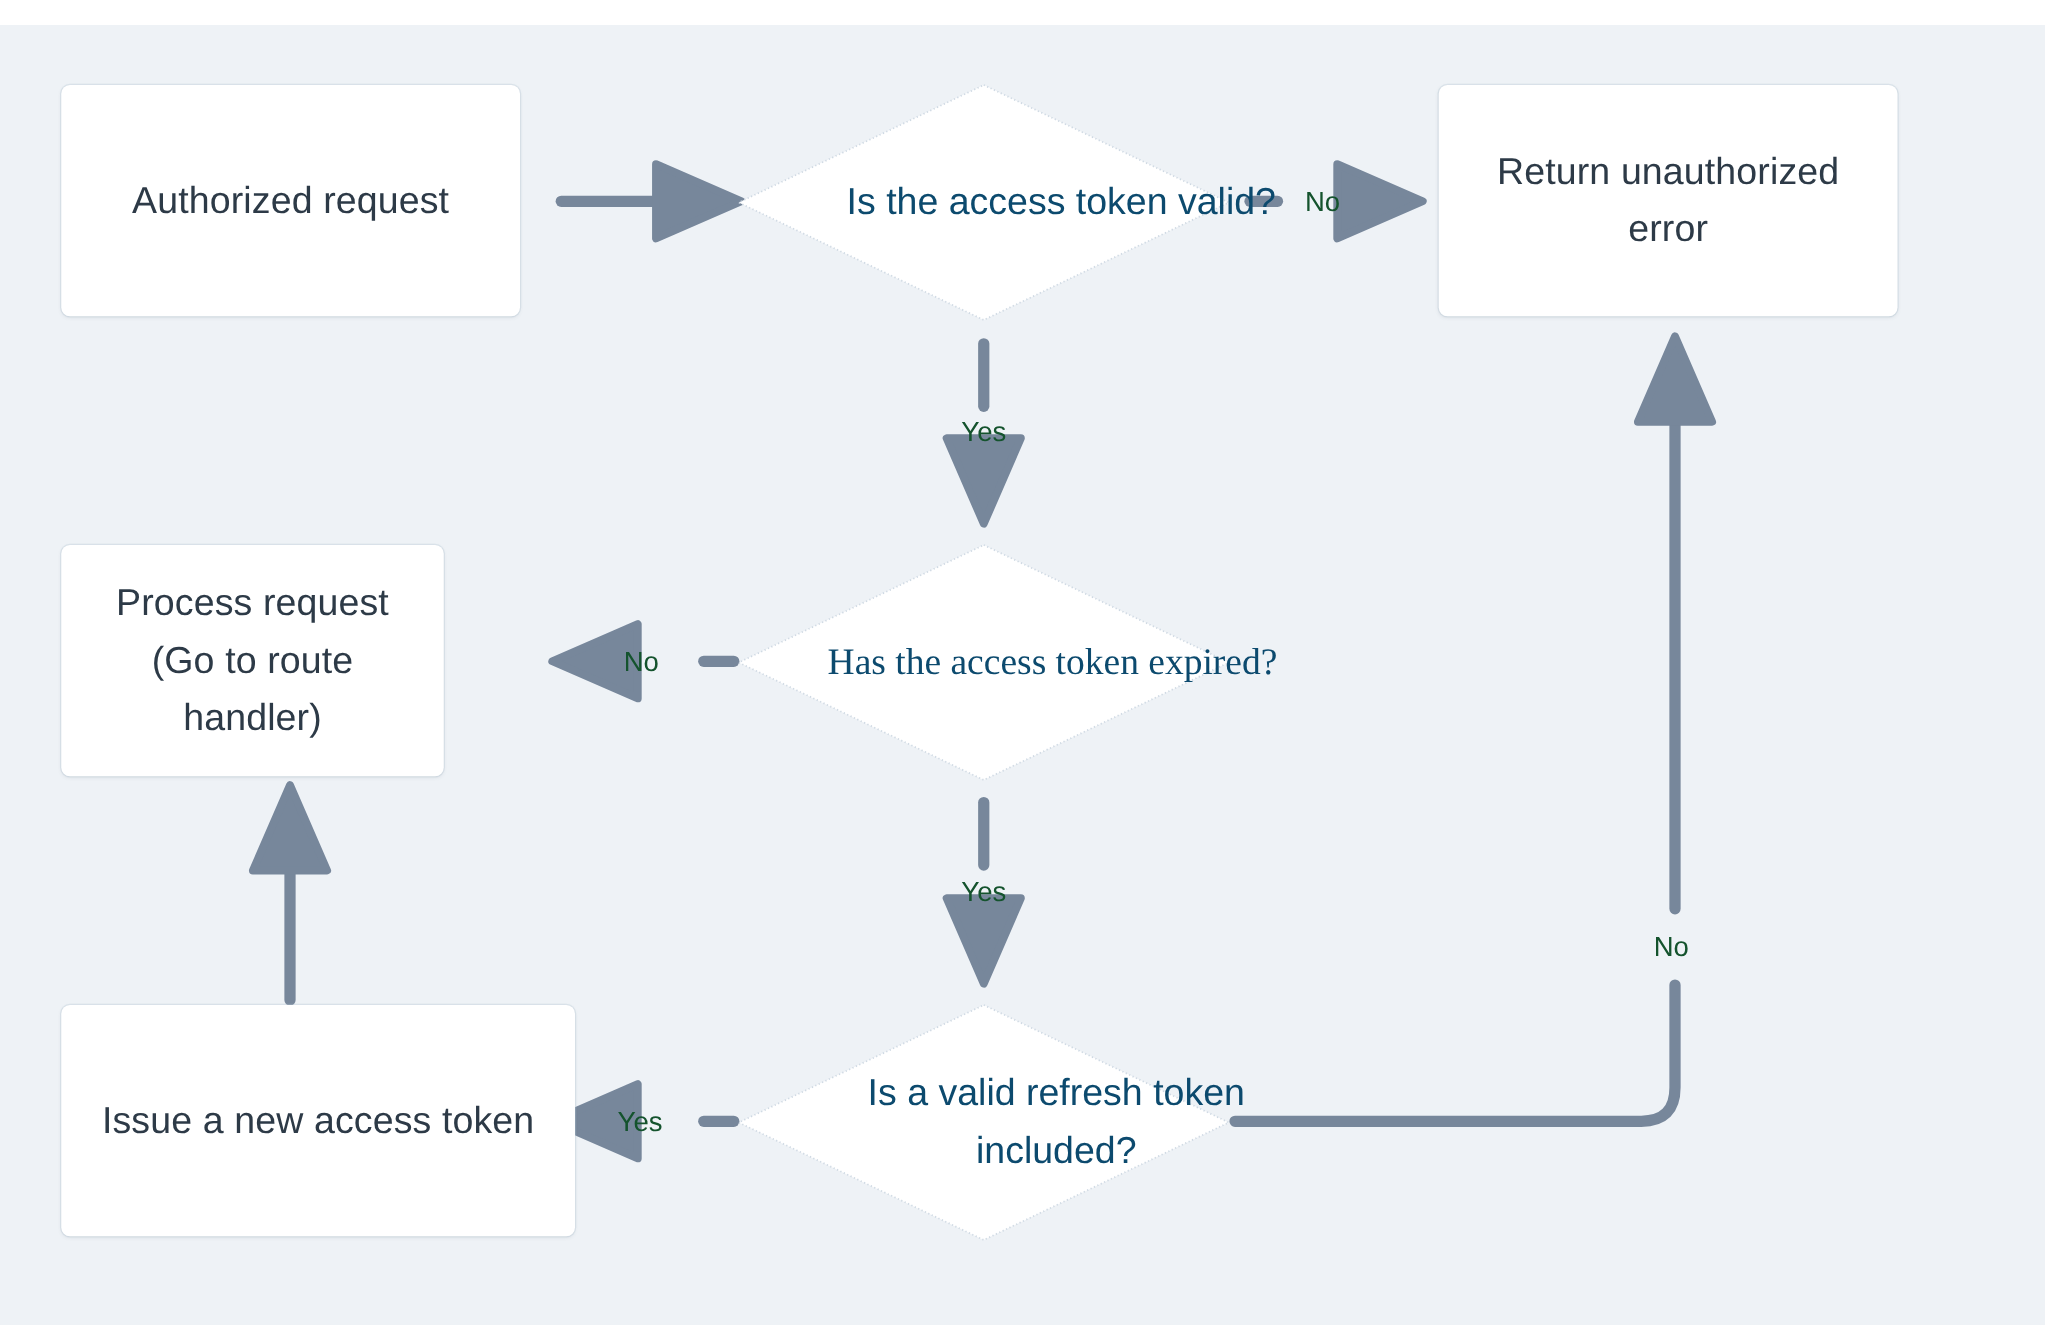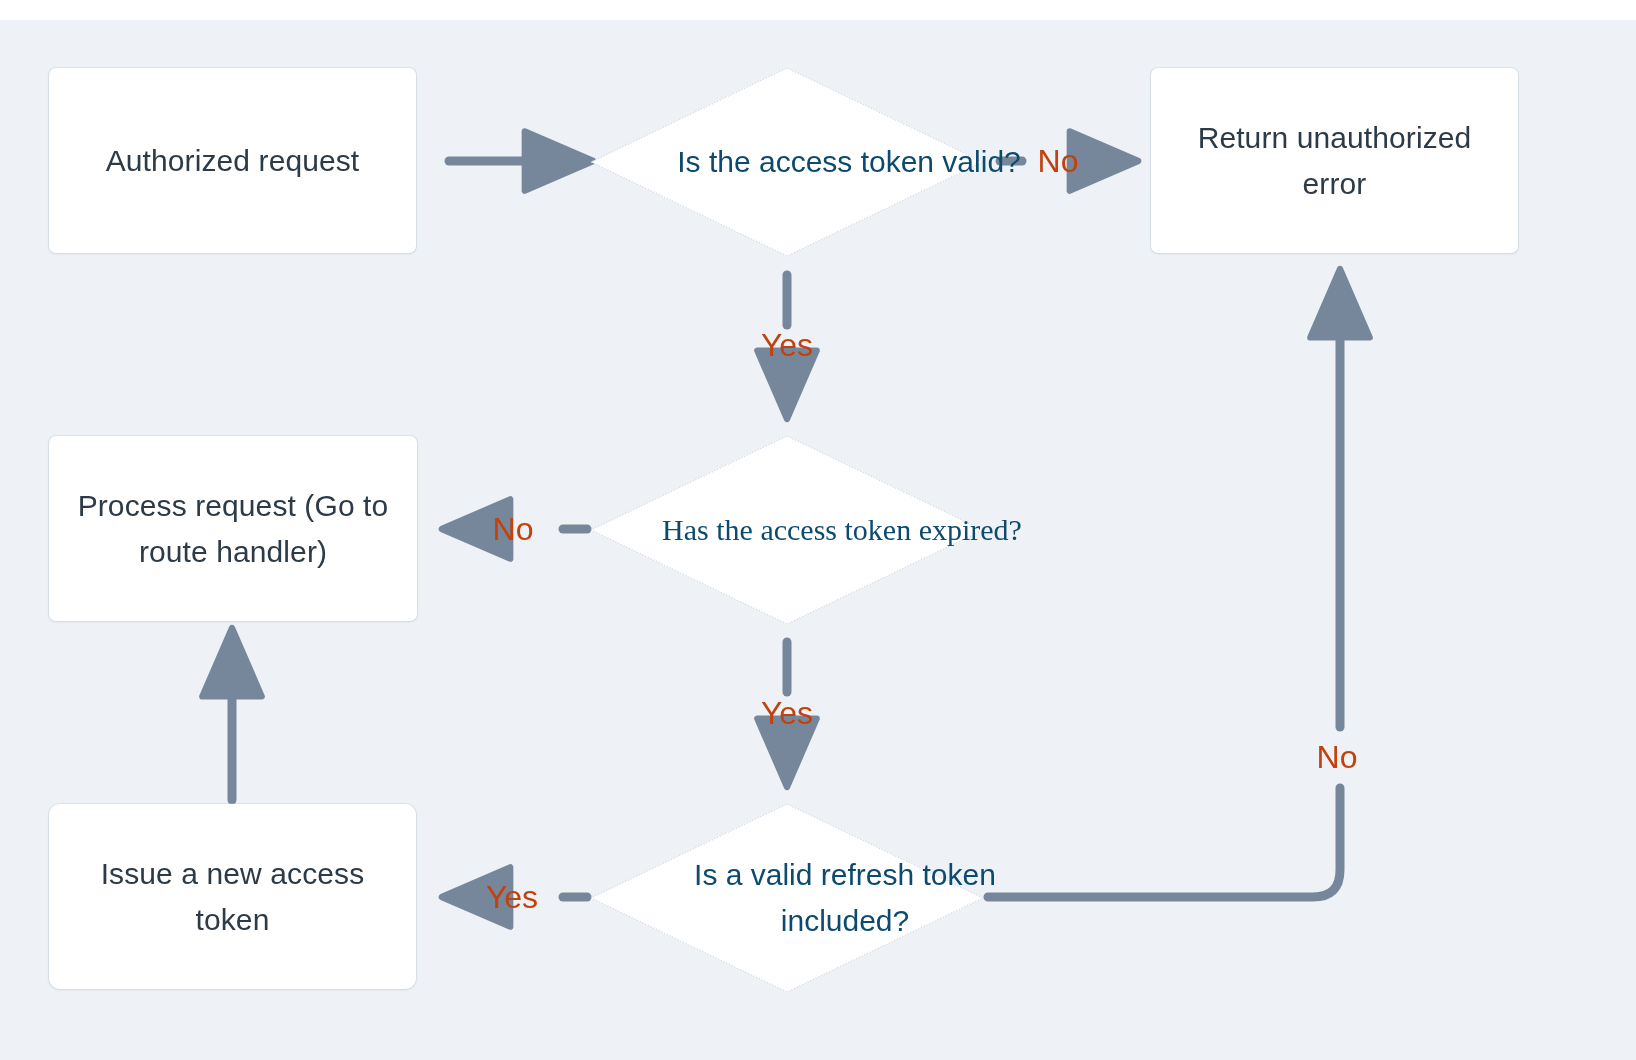--- a/index.html
+++ b/index.html
@@ -65,22 +65,22 @@
     align-items: center;
     justify-content: center;
     color: #0c4a6e;
     font-size: 30px;
     line-height: 46px;
     font-weight: 400;
     text-align: center;
   }
   .edge-label {
     position: absolute;
-    color: #c2410c;
-    font-size: 32px;
+    color: #14532d;
+    font-size: 22px;
     line-height: 29px;
     font-weight: 400;
     white-space: nowrap;
     transform: translate(-50%, -50%);
   }
 </style>
 </head>
 <body>
 
 <div id="canvas">
@@ -149,32 +149,32 @@
     <span class="label">Return unauthorized error</span>
   </div>
 
   <div class="diamond-wrap" style="left:589px; top:414px; width:396px; height:192px;font-family:Liberation Serif, serif;">
     <svg class="diamond-shape" viewBox="0 0 396 192" preserveAspectRatio="none" xmlns="http://www.w3.org/2000/svg">
       <polygon points="198,2 394,96 198,190 2,96" fill="#ffffff" stroke="#cfd9e3" stroke-width="1.4" stroke-dasharray="1 2"></polygon>
     </svg>
     <div class="diamond-label" style="padding:0 55px;">Has the access token expired?</div>
   </div>
 
-  <div class="node box" style="left:49px; top:416px; width:368px; height:185px;">
+  <div class="node box" style="left:49px; top:416px; width:306px; height:185px;">
     <span class="label">Process request (Go to route handler)</span>
   </div>
 
   <div class="diamond-wrap" style="left:589px; top:782px; width:396px; height:192px;">
     <svg class="diamond-shape" viewBox="0 0 396 192" preserveAspectRatio="none" xmlns="http://www.w3.org/2000/svg">
       <polygon points="198,2 394,96 198,190 2,96" fill="#ffffff" stroke="#cfd9e3" stroke-width="1.4" stroke-dasharray="1 2"></polygon>
     </svg>
     <div class="diamond-label" style="padding:0 58px;">Is a valid refresh token included?</div>
   </div>
 
-  <div class="node box" style="left:49px; top:784px; width:367px; height:185px;border-radius:11px;">
+  <div class="node box" style="left:49px; top:784px; width:411px; height:185px;">
     <span class="label">Issue a new access token</span>
   </div>
 
   <div class="edge-label" style="left:1058px; top:141px;">No</div>
 
   <div class="edge-label" style="left:787px; top:325px;">Yes</div>
 
   <div class="edge-label" style="left:513px; top:509px;">No</div>
 
   <div class="edge-label" style="left:787px; top:693px;">Yes</div>

